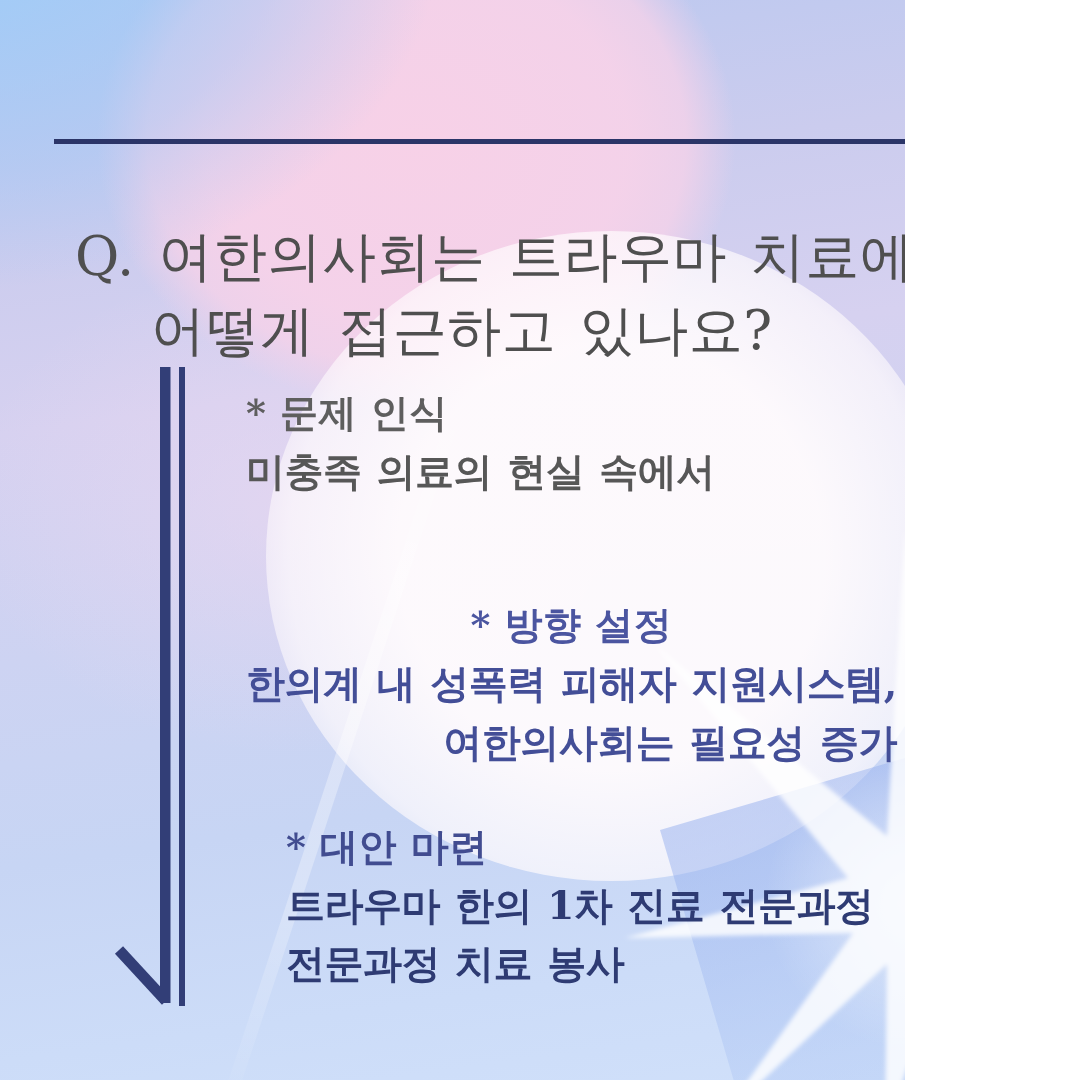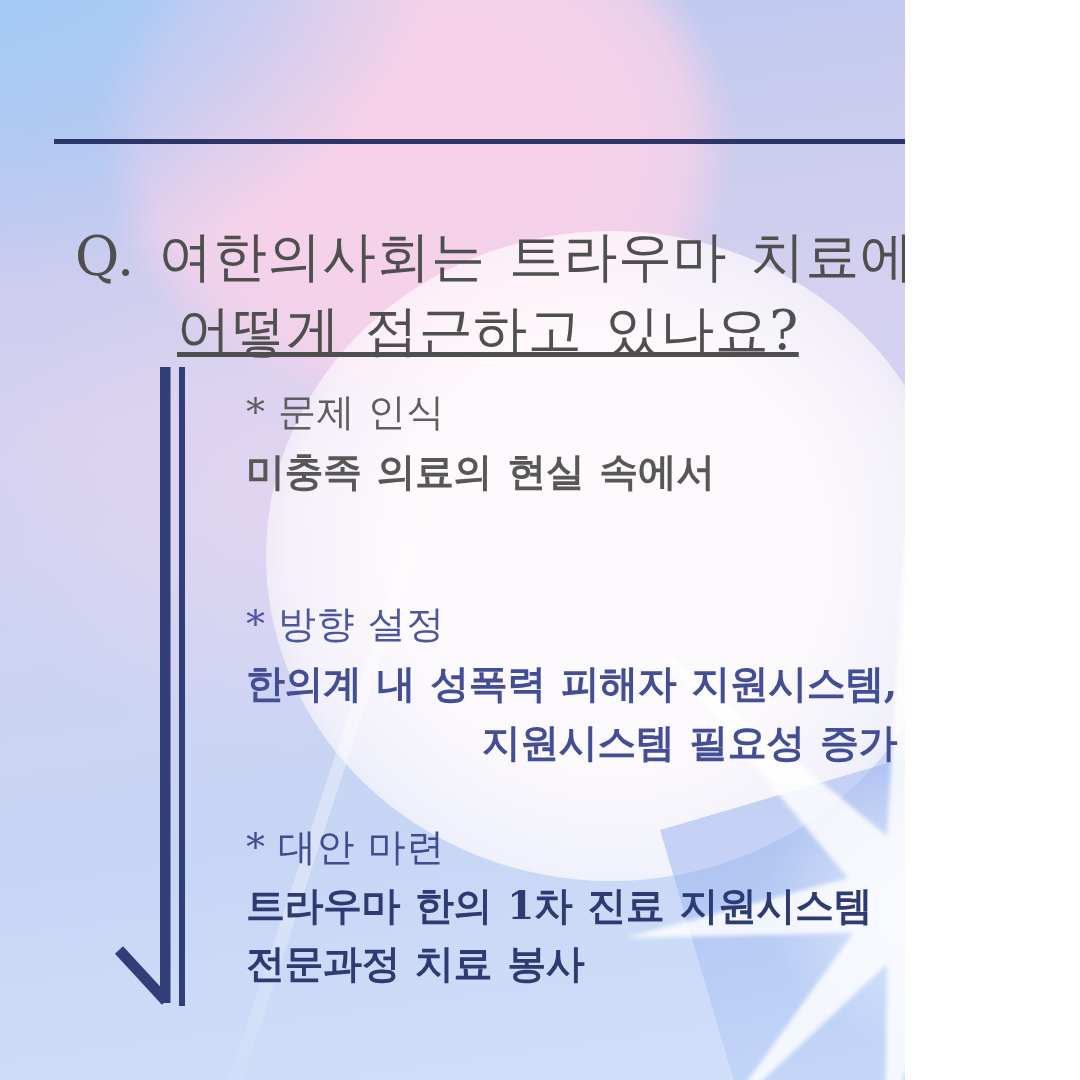--- a/index.html
+++ b/index.html
@@ -15,29 +15,29 @@
   .white-blob{left:266px;top:231px;width:690px;height:650px;border-radius:50%;
     background:radial-gradient(circle at 50% 50%, rgba(255,251,253,0.95) 0%, rgba(255,251,253,0.95) 45%, rgba(255,251,253,0.72) 68%, rgba(255,251,253,0) 90%);}
   .blue-band{left:660px;top:830px;width:1600px;height:900px;transform:rotate(-16.4deg);transform-origin:0 0;
     background:linear-gradient(180deg, rgba(148,174,238,0.5) 0%, rgba(170,195,243,0.35) 30%, rgba(198,218,250,0.12) 70%, rgba(198,218,250,0) 100%);}
   .streak{left:462px;top:370px;width:13px;height:780px;transform:rotate(18.2deg);transform-origin:0 0;
     background:linear-gradient(180deg, rgba(255,255,255,0) 0%, rgba(255,255,255,0.38) 35%, rgba(255,255,255,0.3) 70%, rgba(255,255,255,0) 100%);}
   .star-svg{left:0;top:0;width:1080px;height:1080px;}
   .divider{position:absolute;left:54px;top:139px;width:973px;height:5px;background:#2b3568;}
   .question{position:absolute;left:75px;top:184px;color:#4f4f4f;font-size:54px;line-height:74px;
     letter-spacing:0.5px;word-spacing:6px;font-weight:500;white-space:nowrap;}
-  .question .q2{display:block;margin-left:102px;text-decoration:underline;}
+  .question .q2{display:block;margin-left:76px;}
   .arrow-svg{position:absolute;left:0;top:0;width:1080px;height:1080px;pointer-events:none;}
   .block{position:absolute;left:246px;white-space:nowrap;}
   .block div{line-height:59px;}
-  .block .hd{font-size:38px;font-weight:400;letter-spacing:0.5px;}
+  .block .hd{font-size:38px;font-weight:700;letter-spacing:0.5px;}
   .block .bd{font-size:39px;font-weight:700;letter-spacing:-0.5px;word-spacing:2px;}
   .b1{top:383px;}  .b1 .hd{color:#5e5e5e;} .b1 .bd{color:#575757;}
-  .b2{top:595px;}  .b2 .hd{color:#4b55a0;} .b2 .bd{color:#434e97;text-align:right;}
-  .b3{top:818px;}  .b3 div{line-height:58px;} .b3 .hd{color:#414c90;} .b3 .bd{color:#2e3b73;}
+  .b2{top:595px;}  .b2 .hd{color:#4b55a0;text-align:center;} .b2 .bd{color:#434e97;text-align:right;}
+  .b3{top:818px;}  .b3 div{line-height:58px;margin-left:40px;} .b3 .hd{color:#414c90;} .b3 .bd{color:#2e3b73;}
 </style>
 </head>
 <body>
 
 <div class="canvas">
 
   <div class="layer white-blob"></div>
   <div class="layer blue-band"></div>
   <div class="layer streak"></div>
 
@@ -69,22 +69,22 @@
   </svg>
 
   <section class="block b1">
     <div class="hd">* 문제 인식</div>
     <div class="bd">미충족 의료의 현실 속에서</div>
   </section>
 
   <section class="block b2">
     <div class="hd">* 방향 설정</div>
     <div class="bd">한의계 내 성폭력 피해자 지원시스템,</div>
-    <div class="bd">지원시스템 필요성 증가</div>
+    <div class="bd">여한의사회는 필요성 증가</div>
   </section>
 
   <section class="block b3">
     <div class="hd">* 대안 마련</div>
-    <div class="bd">트라우마 한의 1차 진료 지원시스템</div>
+    <div class="bd">트라우마 한의 1차 진료 전문과정</div>
     <div class="bd">전문과정 치료 봉사</div>
   </section>
 
 </div>
 
 </body></html>

